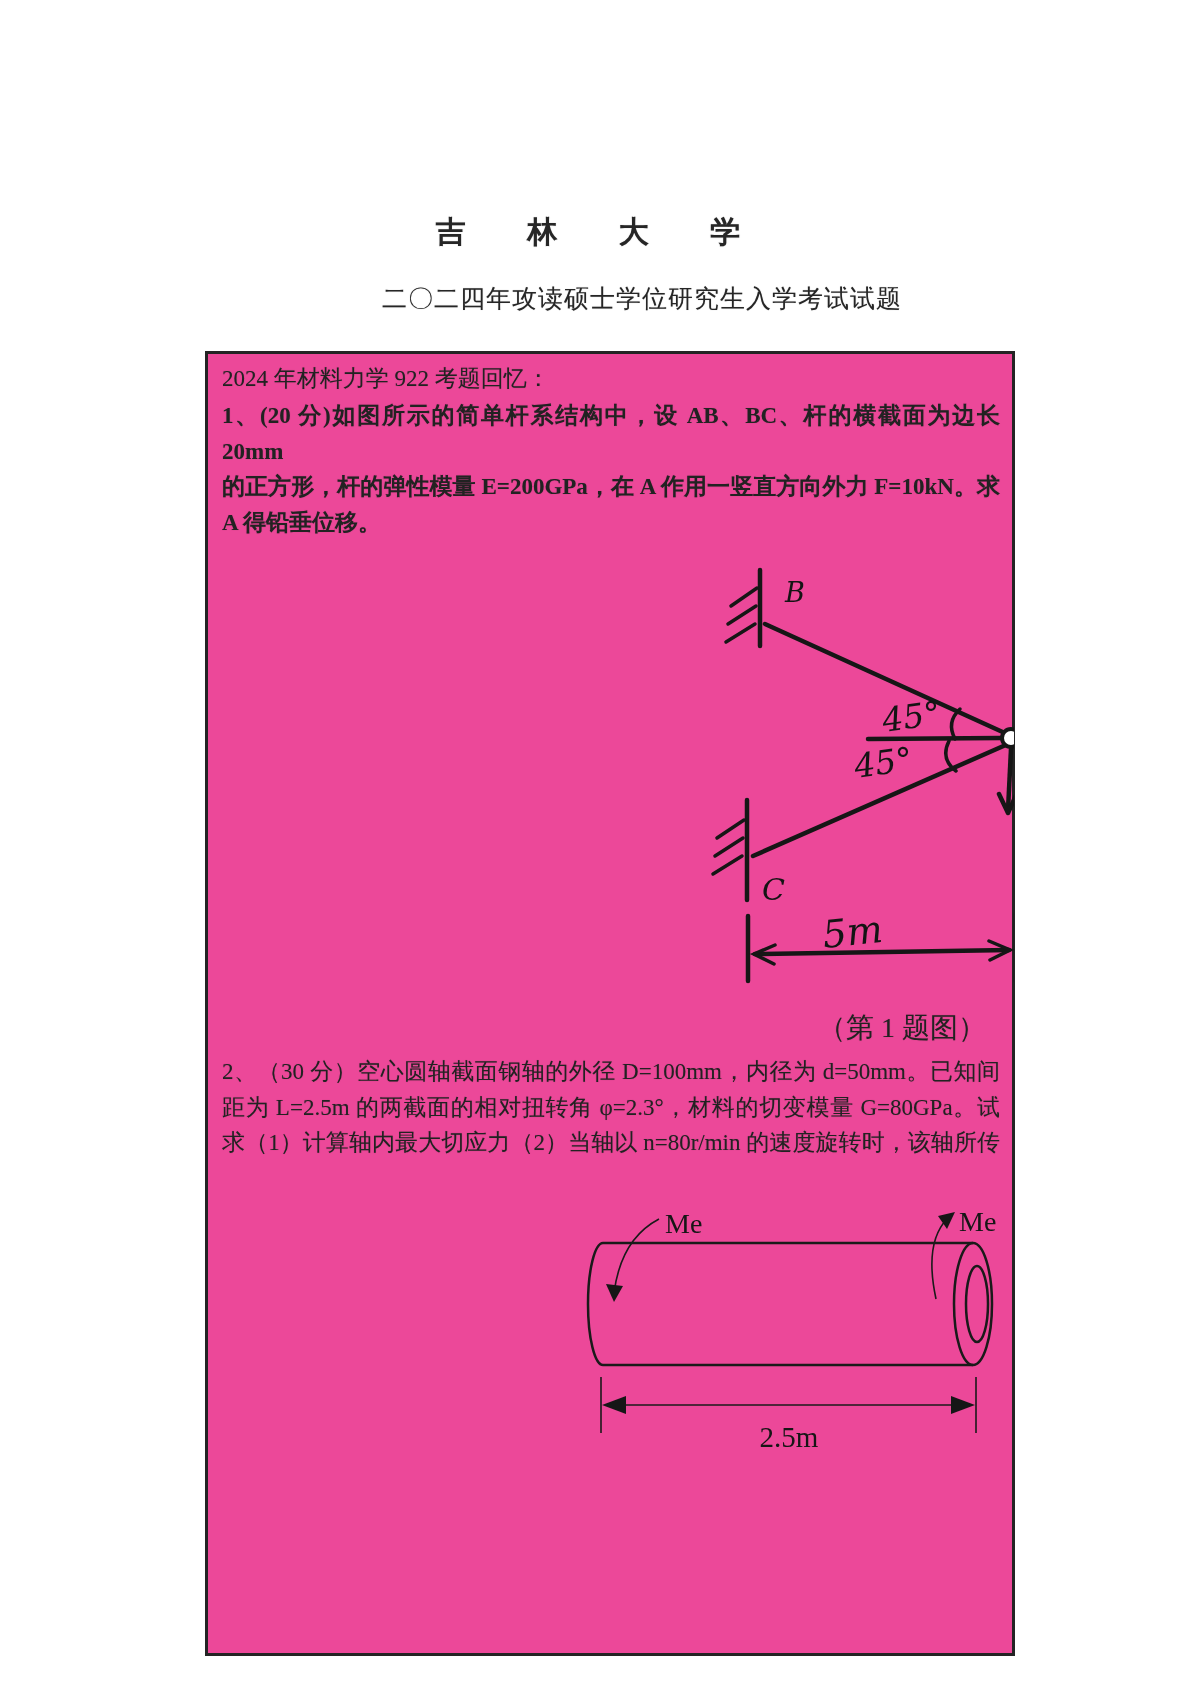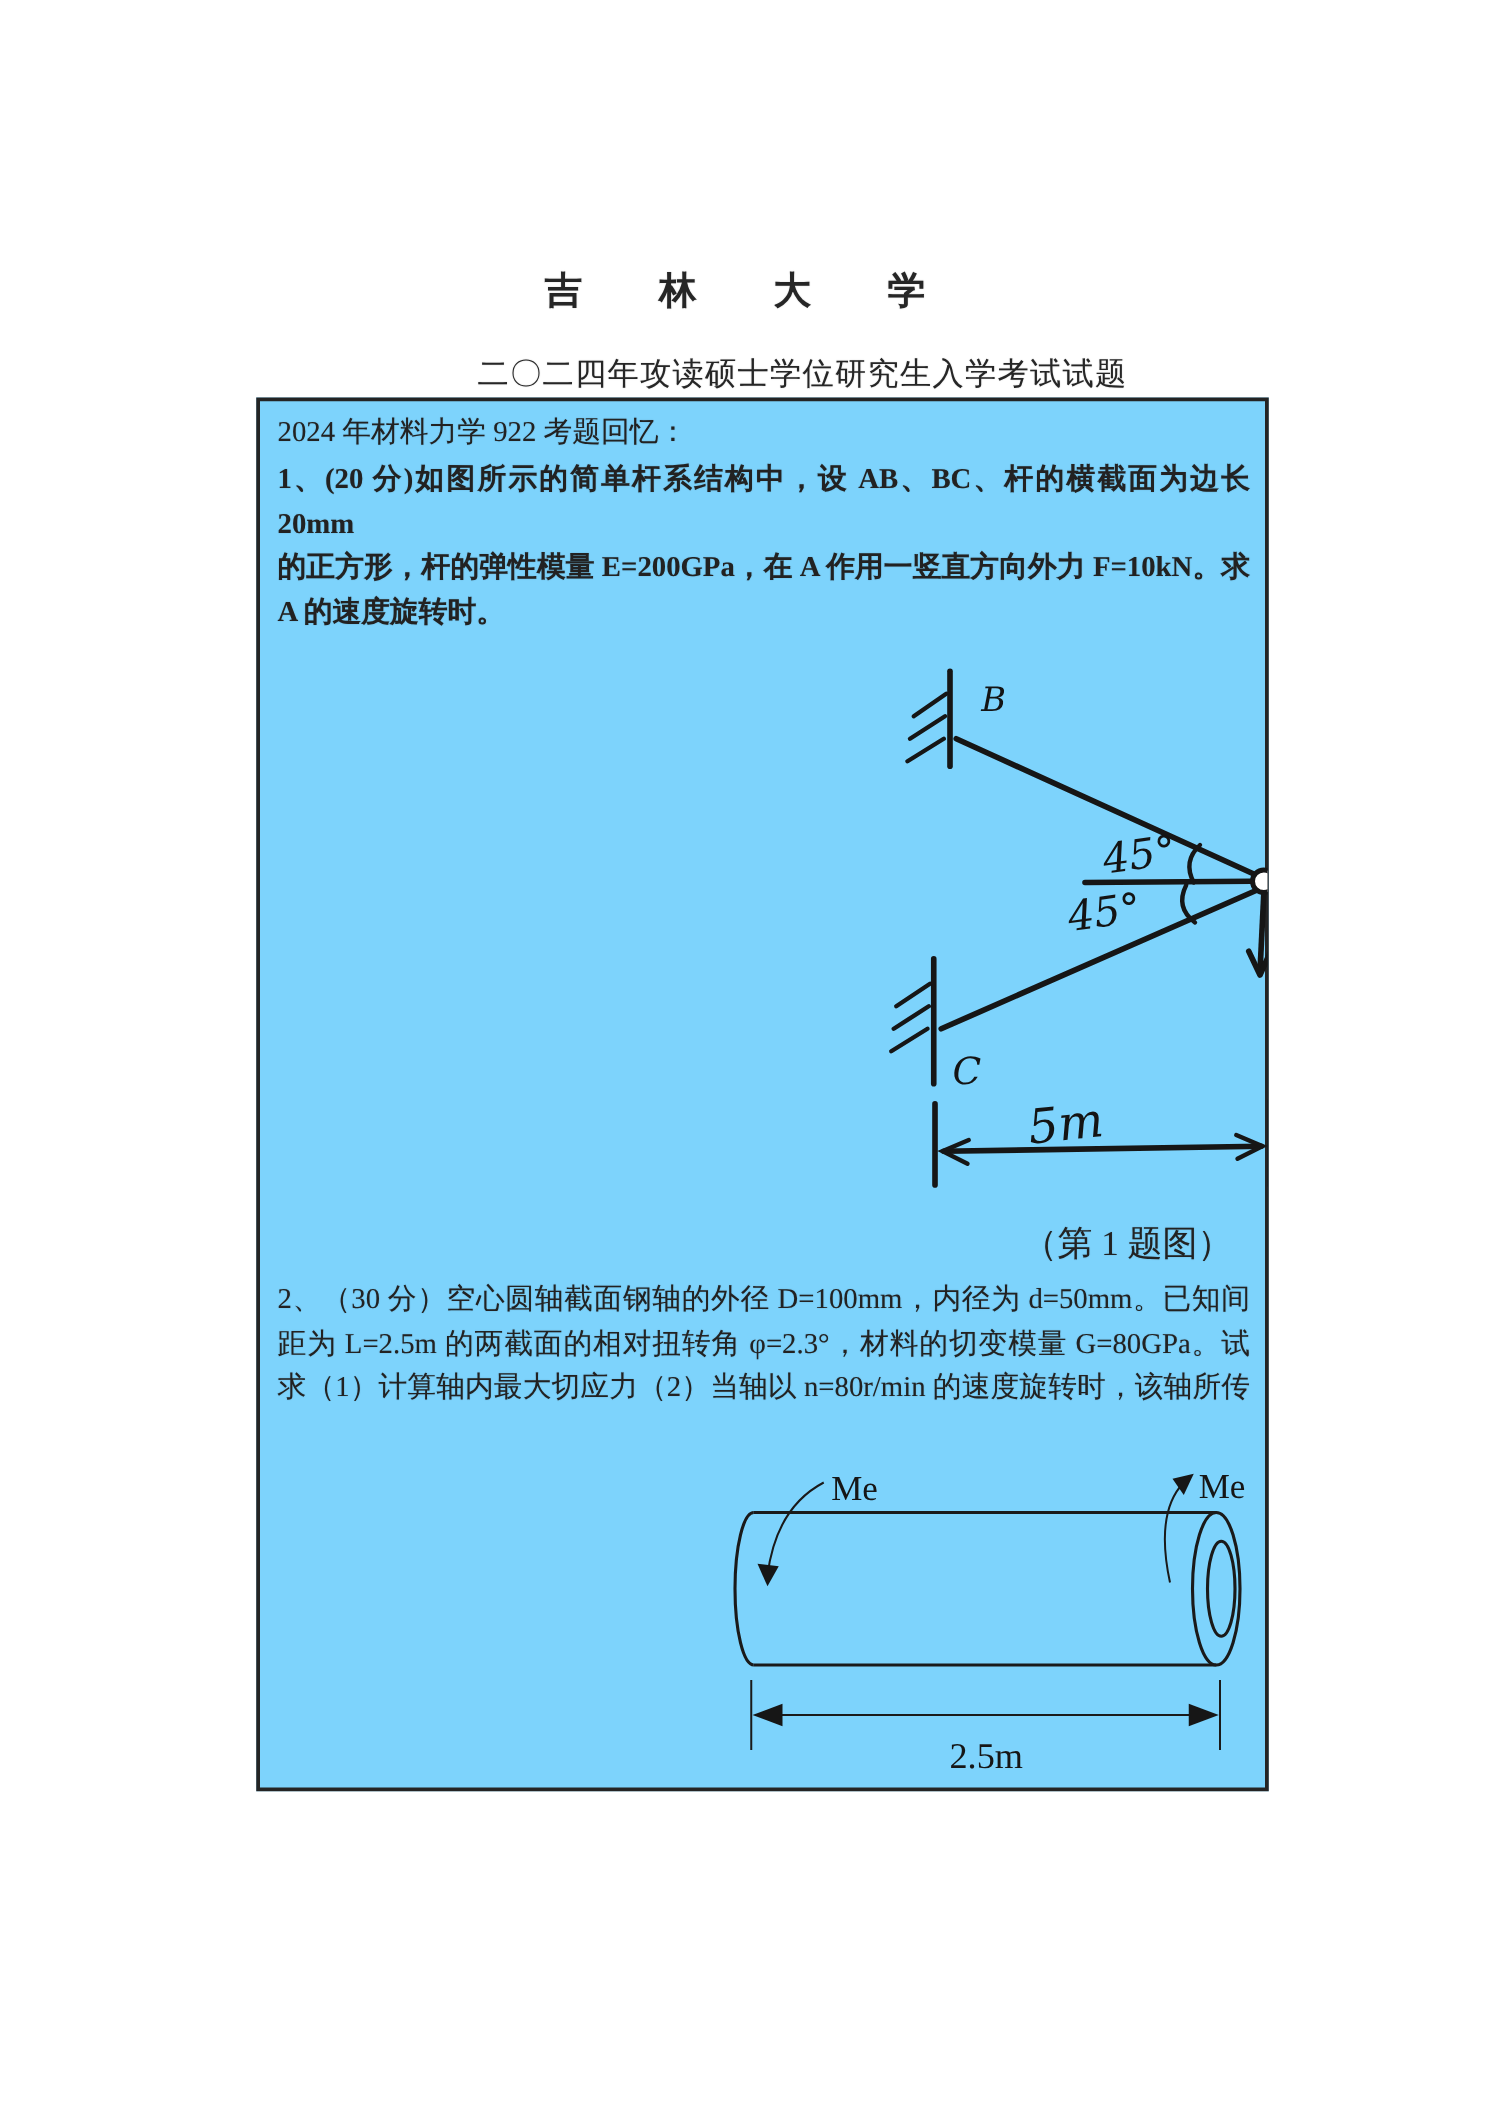--- a/index.html
+++ b/index.html
@@ -21,24 +21,24 @@
   .page-subtitle {
     position:absolute; top:282px; left:0; width:100%;
     text-align:center;
     font-size:25px; font-weight:400;
     letter-spacing:1px;
     color:#262626;
     text-shadow:0 0 1px rgba(40,40,40,.3);
     margin-left:47px;
   }
   .exam-box {
-    position:absolute; left:205px; top:318px;
-    width:810px; height:1115px;
+    position:absolute; left:205px; top:351px;
+    width:810px; height:1305px;
     border:3px solid #242424;
-    background:#7dd3fc;
+    background:#ec4899;
   }
   .exam-heading {
     position:absolute; left:14px; top:9px;
     font-size:23px; color:#222;
     text-shadow:0 0 1px rgba(40,40,40,.3);
   }
   .q-para { position:absolute; left:14px; width:778px; }
   .q1-para { top:44px;font-weight:bold; }
   .q2-para { top:700px; }
   .q-line {
@@ -69,21 +69,21 @@
 <div class="page-title">吉 林 大 学</div>
 <div class="page-subtitle">二〇二四年攻读硕士学位研究生入学考试试题</div>
 
 <div class="exam-box">
 
   <div class="exam-heading">2024 年材料力学 922 考题回忆：</div>
 
   <div class="q-para q1-para">
     <div class="q-line just">1、(20 分)如图所示的简单杆系结构中，设 AB、BC、杆的横截面为边长 20mm</div>
     <div class="q-line just">的正方形，杆的弹性模量 E=200GPa，在 A 作用一竖直方向外力 F=10kN。求</div>
-    <div class="q-line">A 的速度旋转时。</div>
+    <div class="q-line">A 得铅垂位移。</div>
   </div>
 
   <svg class="fig1" viewBox="0 0 806 505">
 
     <g>
       <path class="hand" d="M552,66 L552,142"></path>
       <path class="hand-thin" d="M549,84 L523,102"></path>
       <path class="hand-thin" d="M548,102 L520,120"></path>
       <path class="hand-thin" d="M547,120 L518,138"></path>
     </g>

